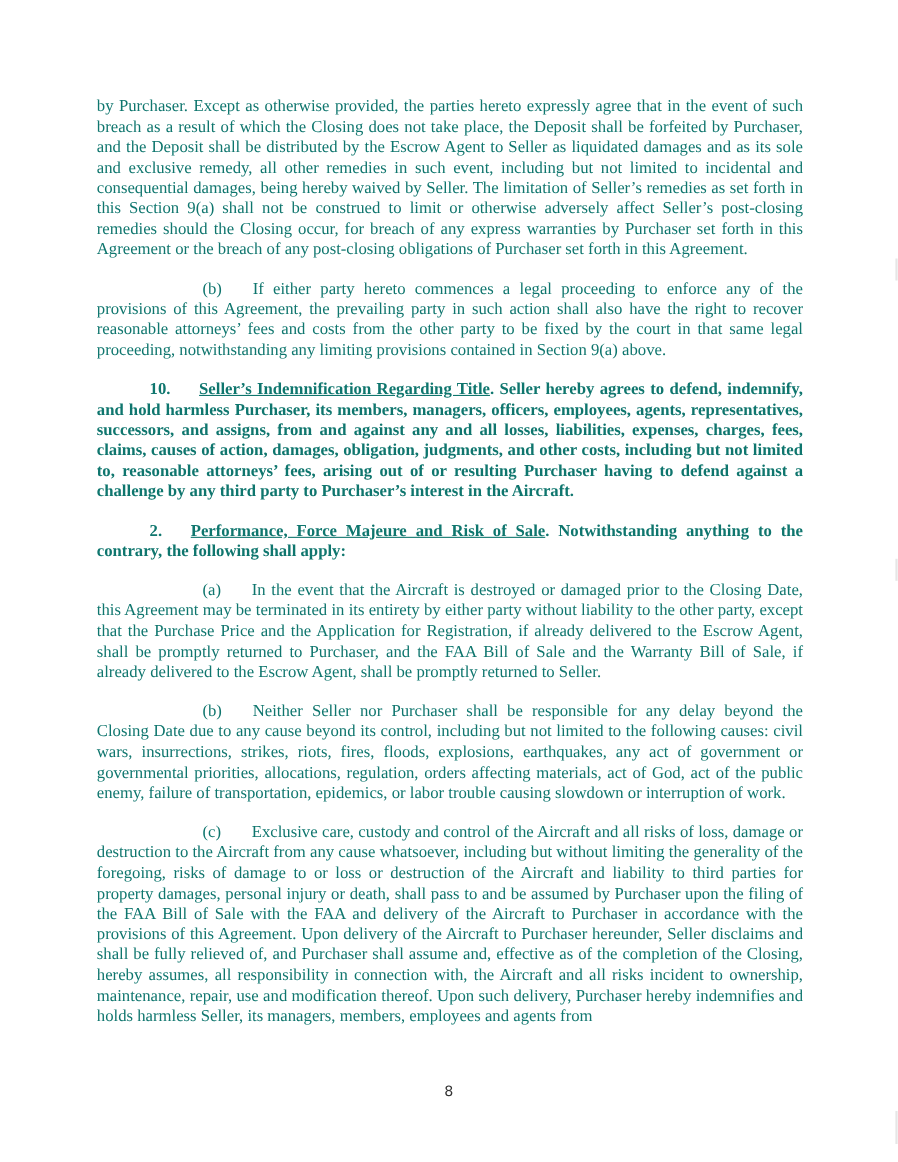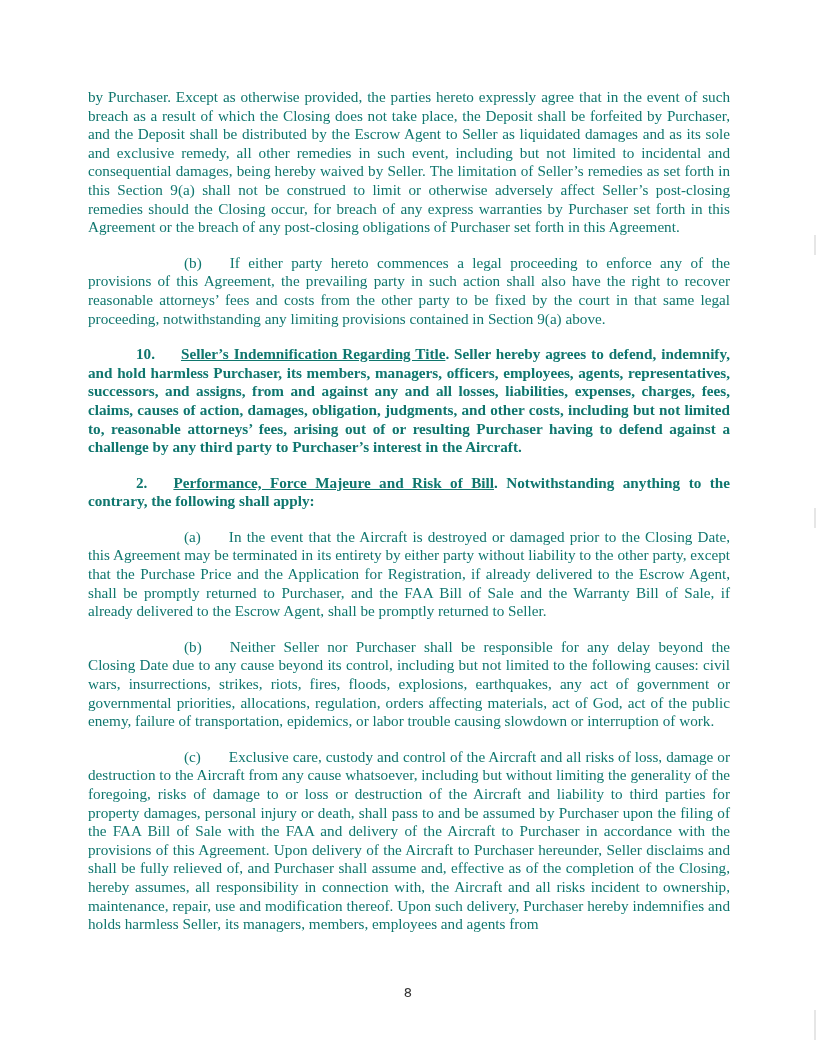--- a/index.html
+++ b/index.html
@@ -25,21 +25,21 @@
 </head>
 <body>
 
 <div class="page">
   <p class="para">by Purchaser.  Except as otherwise provided, the parties hereto expressly agree that in the event of such breach as a result of which the Closing does not take place, the Deposit shall be forfeited by Purchaser, and the Deposit shall be distributed by the Escrow Agent to Seller as liquidated damages and as its sole and exclusive remedy, all other remedies in such event, including but not limited to incidental and consequential damages, being hereby waived by Seller.  The limitation of Seller’s remedies as set forth in this Section 9(a) shall not be construed to limit or otherwise adversely affect Seller’s post-closing remedies should the Closing occur, for breach of any express warranties by Purchaser set forth in this Agreement or the breach of any post-closing obligations of Purchaser set forth in this Agreement.</p>
 
   <p class="para indent2"><span>(b)</span><span class="tab"></span><span>If either party hereto commences a legal proceeding to enforce any of the provisions of this Agreement, the prevailing party in such action shall also have the right to recover reasonable attorneys’ fees and costs from the other party to be fixed by the court in that same legal proceeding, notwithstanding any limiting provisions contained in Section 9(a) above.</span></p>
 
   <p class="para indent1"><span>10.</span><span class="tab2"></span><span class="u">Seller’s Indemnification Regarding Title</span><span>. Seller hereby agrees to defend, indemnify, and hold harmless Purchaser, its members, managers, officers, employees, agents, representatives, successors, and assigns, from and against any and all losses, liabilities, expenses, charges, fees, claims, causes of action, damages, obligation, judgments, and other costs, including but not limited to, reasonable attorneys’ fees, arising out of or resulting Purchaser having to defend against a challenge by any third party to Purchaser’s interest in the Aircraft.</span></p>
 
-  <p class="para indent1"><span>2.</span><span class="tab2"></span><span class="u">Performance, Force Majeure and Risk of Bill</span><span>.  Notwithstanding anything to the contrary, the following shall apply:</span></p>
+  <p class="para indent1"><span>2.</span><span class="tab2"></span><span class="u">Performance, Force Majeure and Risk of Sale</span><span>.  Notwithstanding anything to the contrary, the following shall apply:</span></p>
 
   <p class="para indent2"><span>(a)</span><span class="tab"></span><span>In the event that the Aircraft is destroyed or damaged prior to the Closing Date, this Agreement may be terminated in its entirety by either party without liability to the other party, except that the Purchase Price and the Application for Registration, if already delivered to the Escrow Agent, shall be promptly returned to Purchaser, and the FAA Bill of Sale and the Warranty Bill of Sale, if already delivered to the Escrow Agent, shall be promptly returned to Seller.</span></p>
 
   <p class="para indent2"><span>(b)</span><span class="tab"></span><span>Neither Seller nor Purchaser shall be responsible for any delay beyond the Closing Date due to any cause beyond its control, including but not limited to the following causes: civil wars, insurrections, strikes, riots, fires, floods, explosions, earthquakes, any act of government or governmental priorities, allocations, regulation, orders affecting materials, act of God, act of the public enemy, failure of transportation, epidemics, or labor trouble causing slowdown or interruption of work.</span></p>
 
   <p class="para indent2"><span>(c)</span><span class="tab"></span><span>Exclusive care, custody and control of the Aircraft and all risks of loss, damage or destruction to the Aircraft from any cause whatsoever, including but without limiting the generality of the foregoing, risks of damage to or loss or destruction of the Aircraft and liability to third parties for property damages, personal injury or death, shall pass to and be assumed by Purchaser upon the filing of the FAA Bill of Sale with the FAA and delivery of the Aircraft to Purchaser in accordance with the provisions of this Agreement.  Upon delivery of the Aircraft to Purchaser hereunder, Seller disclaims and shall be fully relieved of, and Purchaser shall assume and, effective as of the completion of the Closing, hereby assumes, all responsibility in connection with, the Aircraft and all risks incident to ownership, maintenance, repair, use and modification thereof.  Upon such delivery, Purchaser hereby indemnifies and holds harmless Seller, its managers, members, employees and agents from</span></p>
 </div>
 
 <div class="pagenum">8</div>
 <div class="edge-mark" style="top:235px;height:20px;"></div>

